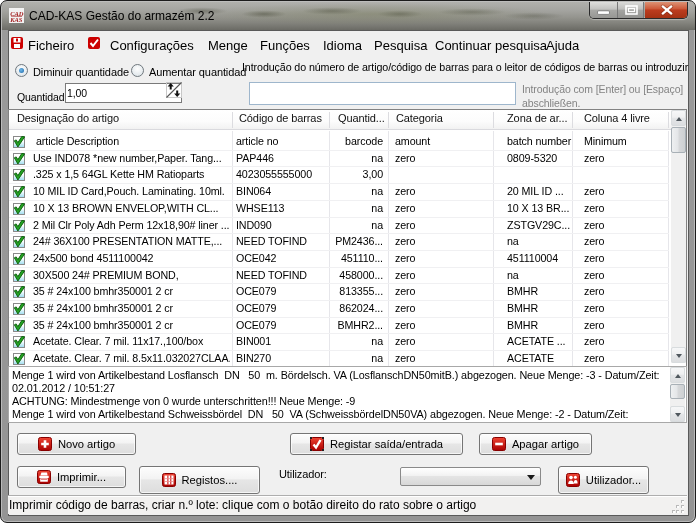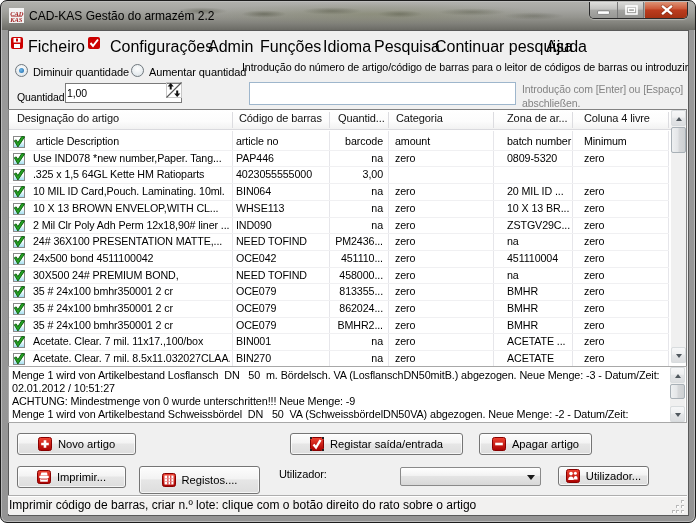--- a/index.html
+++ b/index.html
@@ -23,21 +23,21 @@
 .cb{position:absolute;top:0;height:16px}
 #cb-min{left:0;width:27px;background:linear-gradient(180deg,#dededc 0,#c2c2c0 45%,#a8a8a5 50%,#979794 100%)}
 #cb-max{left:27px;width:27px;border-left:1px solid #787878;border-right:1px solid #787878;
   background:linear-gradient(180deg,#dadad8 0,#bebebc 45%,#a4a4a1 50%,#939390 100%)}
 #cb-close{left:55px;width:44px;background:linear-gradient(180deg,#dd9274 0,#cd5a3a 42%,#bc3c1e 50%,#a43112 100%)}
 .cb svg{position:absolute;left:0;top:0}
 
 #client{position:absolute;left:7px;top:29px;width:681px;height:486px;background:#f0f0f0;border:1px solid #5a5a5a}
 .abs{position:absolute;white-space:nowrap}
 
-.mi{position:absolute;top:7px;font-size:16px;letter-spacing:0}
+.mi{position:absolute;top:7px;font-size:13px;letter-spacing:0}
 
 .radio{position:absolute;width:13px;height:13px;border-radius:50%;border:1px solid #70787e;
   background:radial-gradient(circle at 50% 35%,#fefefe,#dfe6ea 80%)}
 .radio.sel::after{content:"";position:absolute;left:3px;top:3px;width:5px;height:5px;border-radius:50%;
   background:radial-gradient(circle at 40% 40%,#6eb7e8,#1a66a8)}
 
 .tbox{position:absolute;background:#fff;border:1px solid #b4b4b4}
 
 #grid{font-size:10.7px;position:absolute;left:-1px;top:78px;width:679px;height:292px;background:#fff;border:1px solid #828282}
 #ghead{position:absolute;left:0;top:0;width:676px;height:20px;
@@ -116,21 +116,21 @@
       <rect x="2.5" y="1" width="7" height="4.5" fill="#fff"></rect>
       <rect x="3" y="7" width="6" height="4" fill="#fff"></rect>
       <rect x="5" y="1.5" width="2" height="3" fill="#c00"></rect>
     </svg>
     <div class="mi" style="left:19px">Ficheiro</div>
     <svg class="abs" style="left:79px;top:6px" width="12" height="12" viewBox="0 0 12 12">
       <rect x="0" y="0" width="12" height="12" rx="2" fill="#c00"></rect>
       <path d="M2.5 6 L5 9 L10 2.5" stroke="#fff" stroke-width="2" fill="none"></path>
     </svg>
     <div class="mi" style="left:101px">Configurações</div>
-    <div class="mi" style="left:199px">Admin</div>
+    <div class="mi" style="left:199px">Menge</div>
     <div class="mi" style="left:251px">Funções</div>
     <div class="mi" style="left:314px">Idioma</div>
     <div class="mi" style="left:365px">Pesquisa</div>
     <div class="mi" style="left:426px">Continuar pesquisa</div>
     <div class="mi" style="left:537px">Ajuda</div>
 
     <div class="radio sel" style="left:6px;top:33px"></div>
     <div class="abs" style="left:24px;top:35px;font-size:11px">Diminuir quantidade</div>
     <div class="radio" style="left:122px;top:33px"></div>
     <div class="abs" style="left:140px;top:35px;width:97px;overflow:hidden;font-size:11px">Aumentar quantidade</div>
@@ -542,21 +542,21 @@
           <rect x="2.5" y="2.5" width="9" height="9" fill="#fff"></rect>
           <rect x="5.4" y="2.5" width="1" height="9" fill="#c00"></rect>
           <rect x="8.3" y="2.5" width="1" height="9" fill="#c00"></rect>
           <rect x="2.5" y="5.3" width="9" height="0.8" fill="#e88"></rect>
           <rect x="2.5" y="8" width="9" height="0.8" fill="#e88"></rect>
         </svg>
         <span>Registos....</span>
       </div>
     <div class="abs" style="left:270px;top:437px;font-size:11px">Utilizador:</div>
     <div id="combo"></div>
-    <div class="btn" style="left:549px;top:435px;width:91px;height:20px" id="b-util">
+    <div class="btn" style="left:549px;top:435px;width:91px;height:28px" id="b-util">
         <svg width="14" height="14" viewBox="0 0 14 14">
           <defs>
             <linearGradient id="rg" x1="0" y1="0" x2="0" y2="1">
               <stop offset="0" stop-color="#ee4433"></stop>
               <stop offset="1" stop-color="#aa0000"></stop>
             </linearGradient>
           </defs>
           <rect x="0.5" y="0.5" width="13" height="13" rx="2" fill="url(#rg)" stroke="#800"></rect>
           <circle cx="5" cy="4.6" r="1.8" fill="#fff"></circle>
           <path d="M2.2 11 Q2.2 7.4 5 7.4 Q7.8 7.4 7.8 11 Z" fill="#fff"></path>

